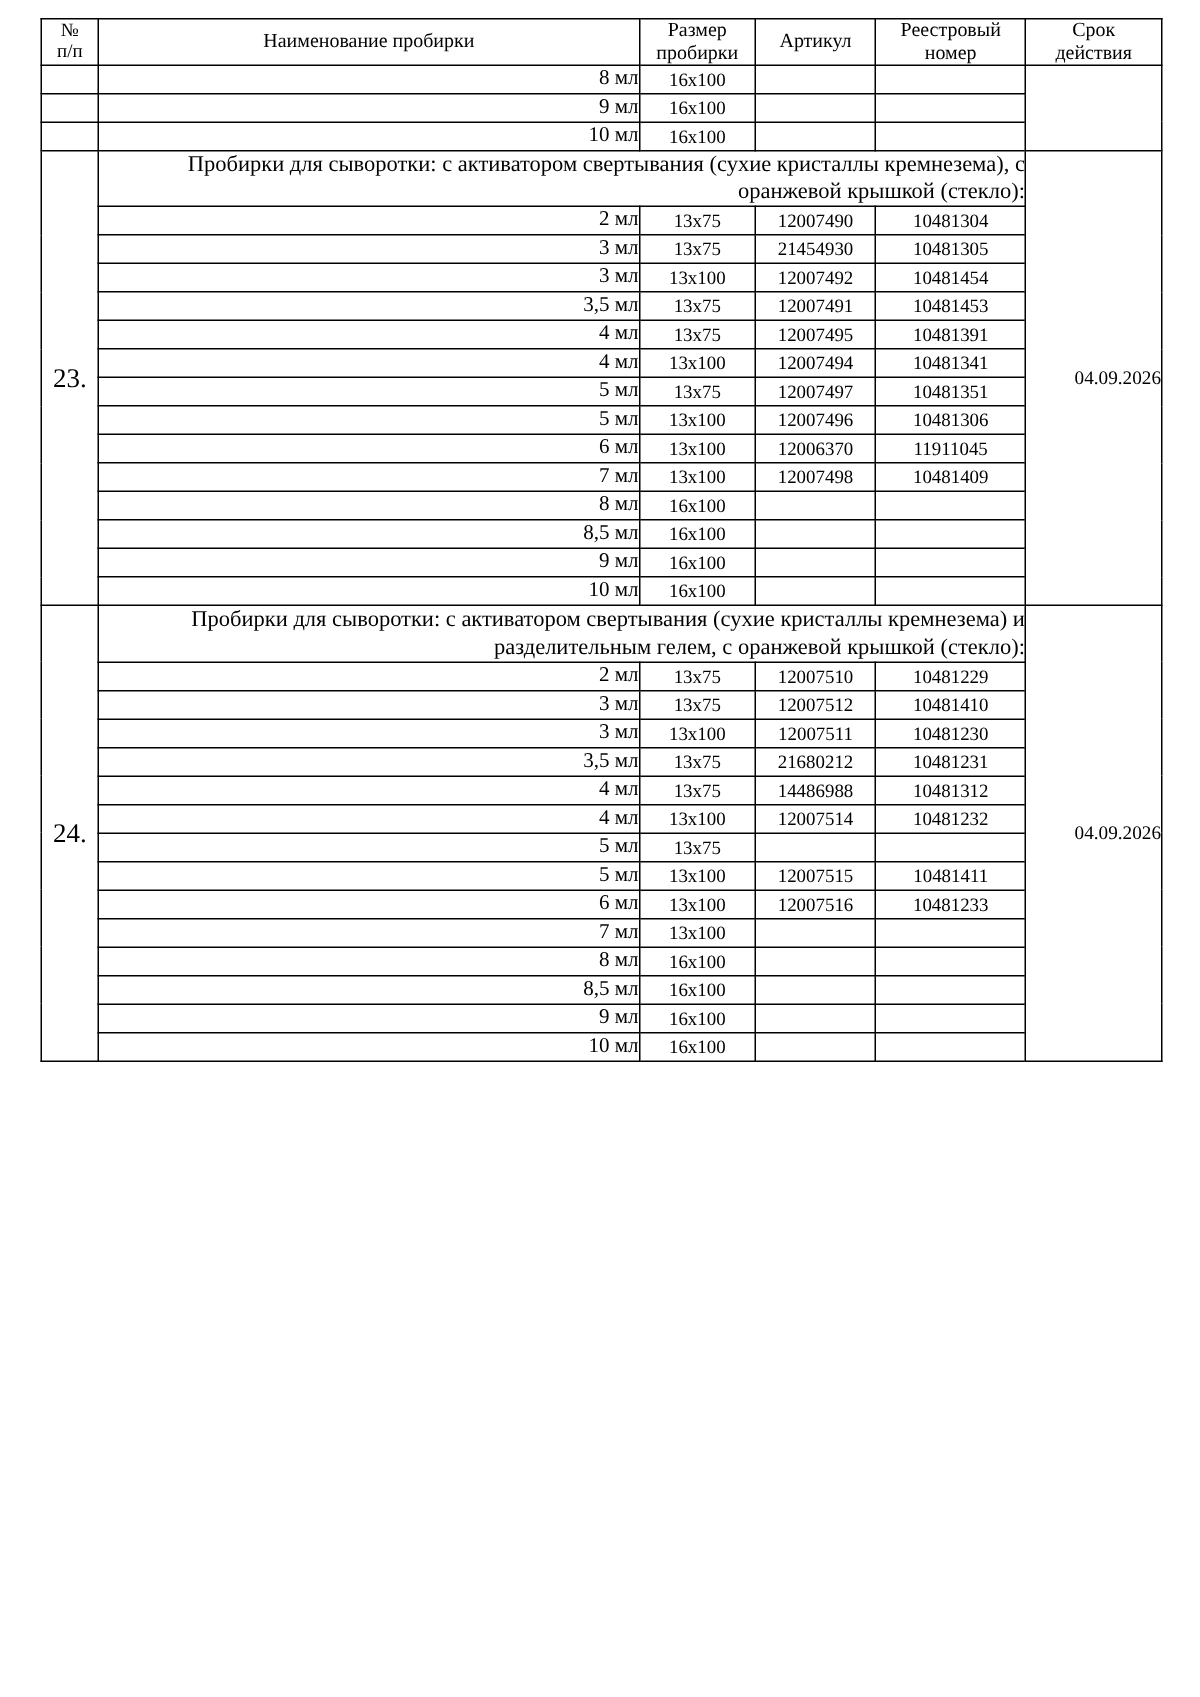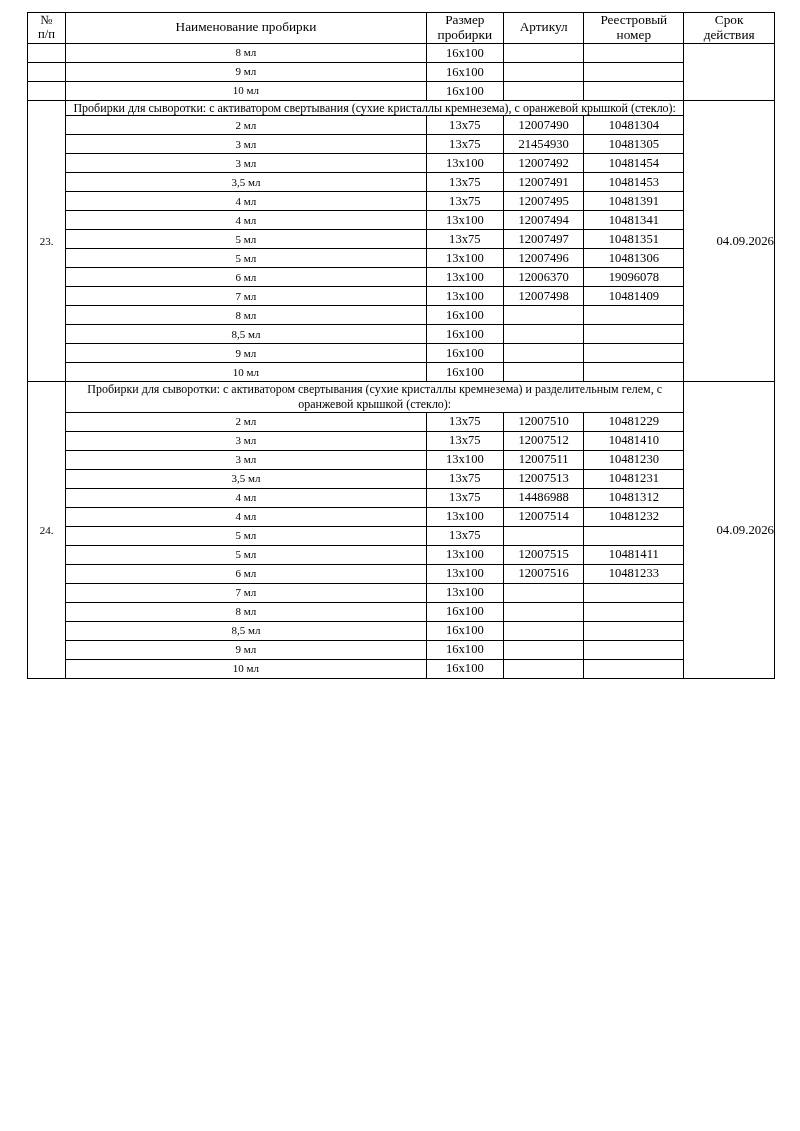--- a/index.html
+++ b/index.html
@@ -46,42 +46,42 @@
     text-align: center;
     line-height: 1.12;
     padding: 3px 2px;
   }
   .hdr-num {
     font-size: 12.6px;
     line-height: 1.1;
   }
 
   td.cell-name {
-    font-size: 11px;
-    text-align: center;
+    font-size: 14px;
+    text-align: right;
     padding: 1px 2px 1px 5px;
     height: 18px;
     line-height: 1.15;
   }
   td.cell-center {
     font-size: 12.6px;
     text-align: center;
     height: 18px;
     line-height: 1.15;
   }
   td.cell-num {
-    font-size: 11px;
+    font-size: 18px;
     text-align: center;
     vertical-align: top;
     padding-top: 3px;
   }
   td.group-title {
-    font-size: 12px;
+    font-size: 15px;
     font-weight: bold;
-    text-align: center;
+    text-align: right;
     padding: 2px 5px 3px 5px;
     line-height: 1.22;
   }
   td.cell-date {
     font-size: 12.8px;
     text-align: right;
     vertical-align: middle;
   }
   td.blank { height: 18px; }
 </style>
@@ -195,21 +195,21 @@
       <tr>
         <td class="cell-name">5 мл</td>
         <td class="cell-center">13x100</td>
         <td class="cell-center">12007496</td>
         <td class="cell-center">10481306</td>
       </tr>
       <tr>
         <td class="cell-name">6 мл</td>
         <td class="cell-center">13x100</td>
         <td class="cell-center">12006370</td>
-        <td class="cell-center">19096078</td>
+        <td class="cell-center">11911045</td>
       </tr>
       <tr>
         <td class="cell-name">7 мл</td>
         <td class="cell-center">13x100</td>
         <td class="cell-center">12007498</td>
         <td class="cell-center">10481409</td>
       </tr>
       <tr>
         <td class="cell-name">8 мл</td>
         <td class="cell-center">16x100</td>
@@ -254,21 +254,21 @@
       </tr>
       <tr>
         <td class="cell-name">3 мл</td>
         <td class="cell-center">13x100</td>
         <td class="cell-center">12007511</td>
         <td class="cell-center">10481230</td>
       </tr>
       <tr>
         <td class="cell-name">3,5 мл</td>
         <td class="cell-center">13x75</td>
-        <td class="cell-center">12007513</td>
+        <td class="cell-center">21680212</td>
         <td class="cell-center">10481231</td>
       </tr>
       <tr>
         <td class="cell-name">4 мл</td>
         <td class="cell-center">13x75</td>
         <td class="cell-center">14486988</td>
         <td class="cell-center">10481312</td>
       </tr>
       <tr>
         <td class="cell-name">4 мл</td>

